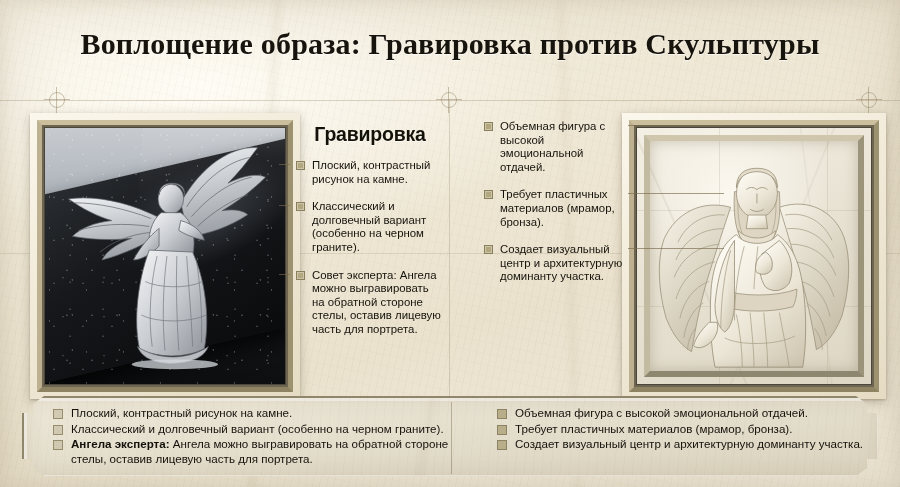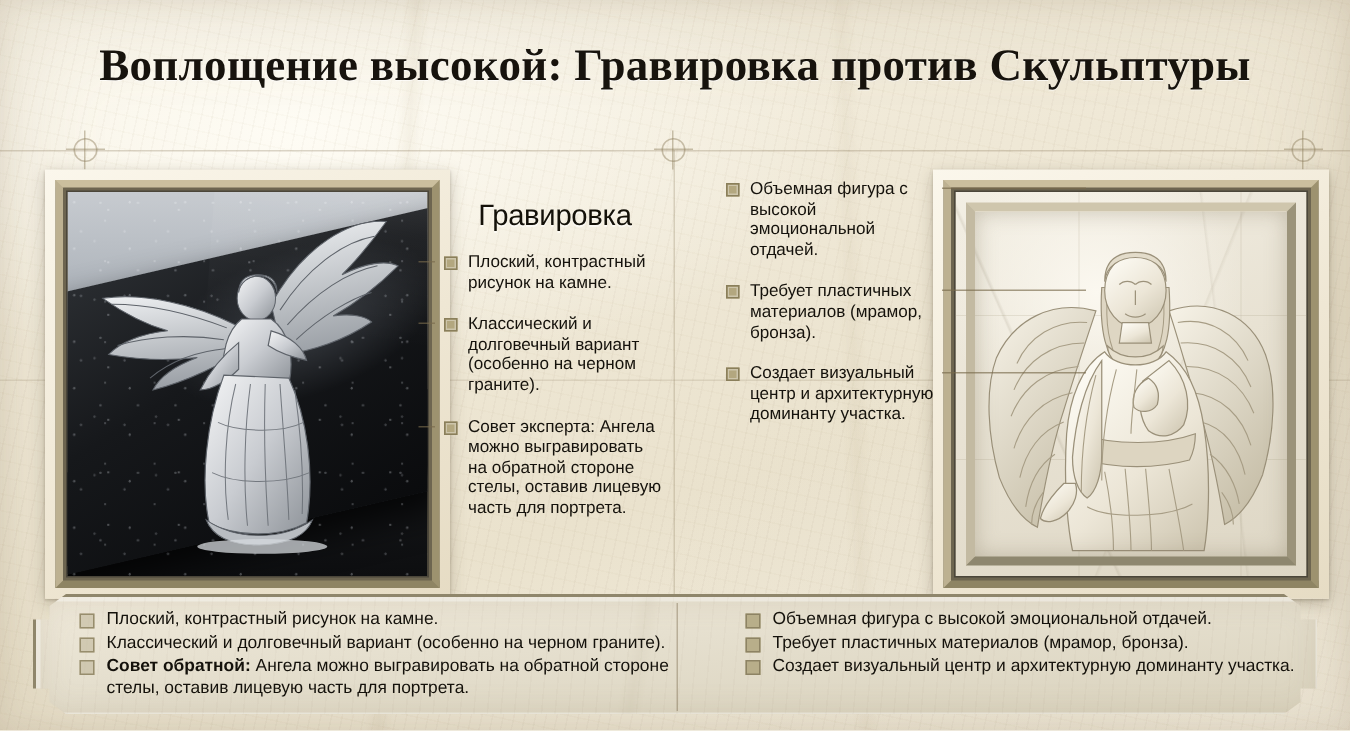--- a/index.html
+++ b/index.html
@@ -127,21 +127,21 @@
 
   
   .art{position:absolute;inset:0;}
   .art svg{width:100%;height:100%;display:block;}
 
   
   .col{position:absolute;z-index:5;}
   #col-engraving{left:296px;top:120px;width:148px;}
   #col-sculpture{left:484px;top:120px;width:140px;}
   .col h2{
-    margin:13px 0 13px 0;font-size:19.5px;font-weight:400;color:#141109;
+    margin:3px 0 13px 0;font-size:19.5px;font-weight:700;color:#141109;
     letter-spacing:-.2px;text-shadow:0 1px 0 rgba(255,255,255,.6);
   }
   #col-engraving h2{text-align:center;}
   #col-sculpture h2{text-align:center;}
   .col ul{list-style:none;margin:0;padding:0;}
   .col li{
     position:relative;padding-left:16px;margin-bottom:14px;
     font-size:11.4px;line-height:13.6px;color:#15120c;
   }
   .col li .sq{
@@ -205,21 +205,21 @@
         <i class="v"></i>
         <b></b>
       </div>
     <div class="cross" style="left:856px;top:87px;">
         <i class="h"></i>
         <i class="v"></i>
         <b></b>
       </div>
   </div>
 
-  <div class="title">Воплощение высокой: Гравировка против Скульптуры</div>
+  <div class="title">Воплощение образа: Гравировка против Скульптуры</div>
 
   <div class="frame" id="frame-engraving">
     <div class="bevel">
       <div class="inner">
         <div class="granite-scene">
           <div class="slab-side"></div>
           <div class="slab-top"></div>
           <div class="speckle"></div>
           <div class="glare"></div>
         </div>
@@ -437,21 +437,21 @@
         <li>
           <span class="sq2"></span>
           <span>Плоский, контрастный рисунок на камне.</span>
         </li>
         <li>
           <span class="sq2"></span>
           <span>Классический и долговечный вариант (особенно на черном граните).</span>
         </li>
         <li>
           <span class="sq2"></span>
-          <b>Совет обратной:</b><span> Ангела можно выгравировать на обратной стороне стелы, оставив лицевую часть для портрета.</span>
+          <b>Ангела эксперта:</b><span> Ангела можно выгравировать на обратной стороне стелы, оставив лицевую часть для портрета.</span>
         </li>
       </ul>
     </div>
 
     <div class="pl-col" id="pl-right">
       <ul>
         <li>
           <span class="sq2"></span>
           <span>Объемная фигура с высокой эмоциональной отдачей.</span>
         </li>

